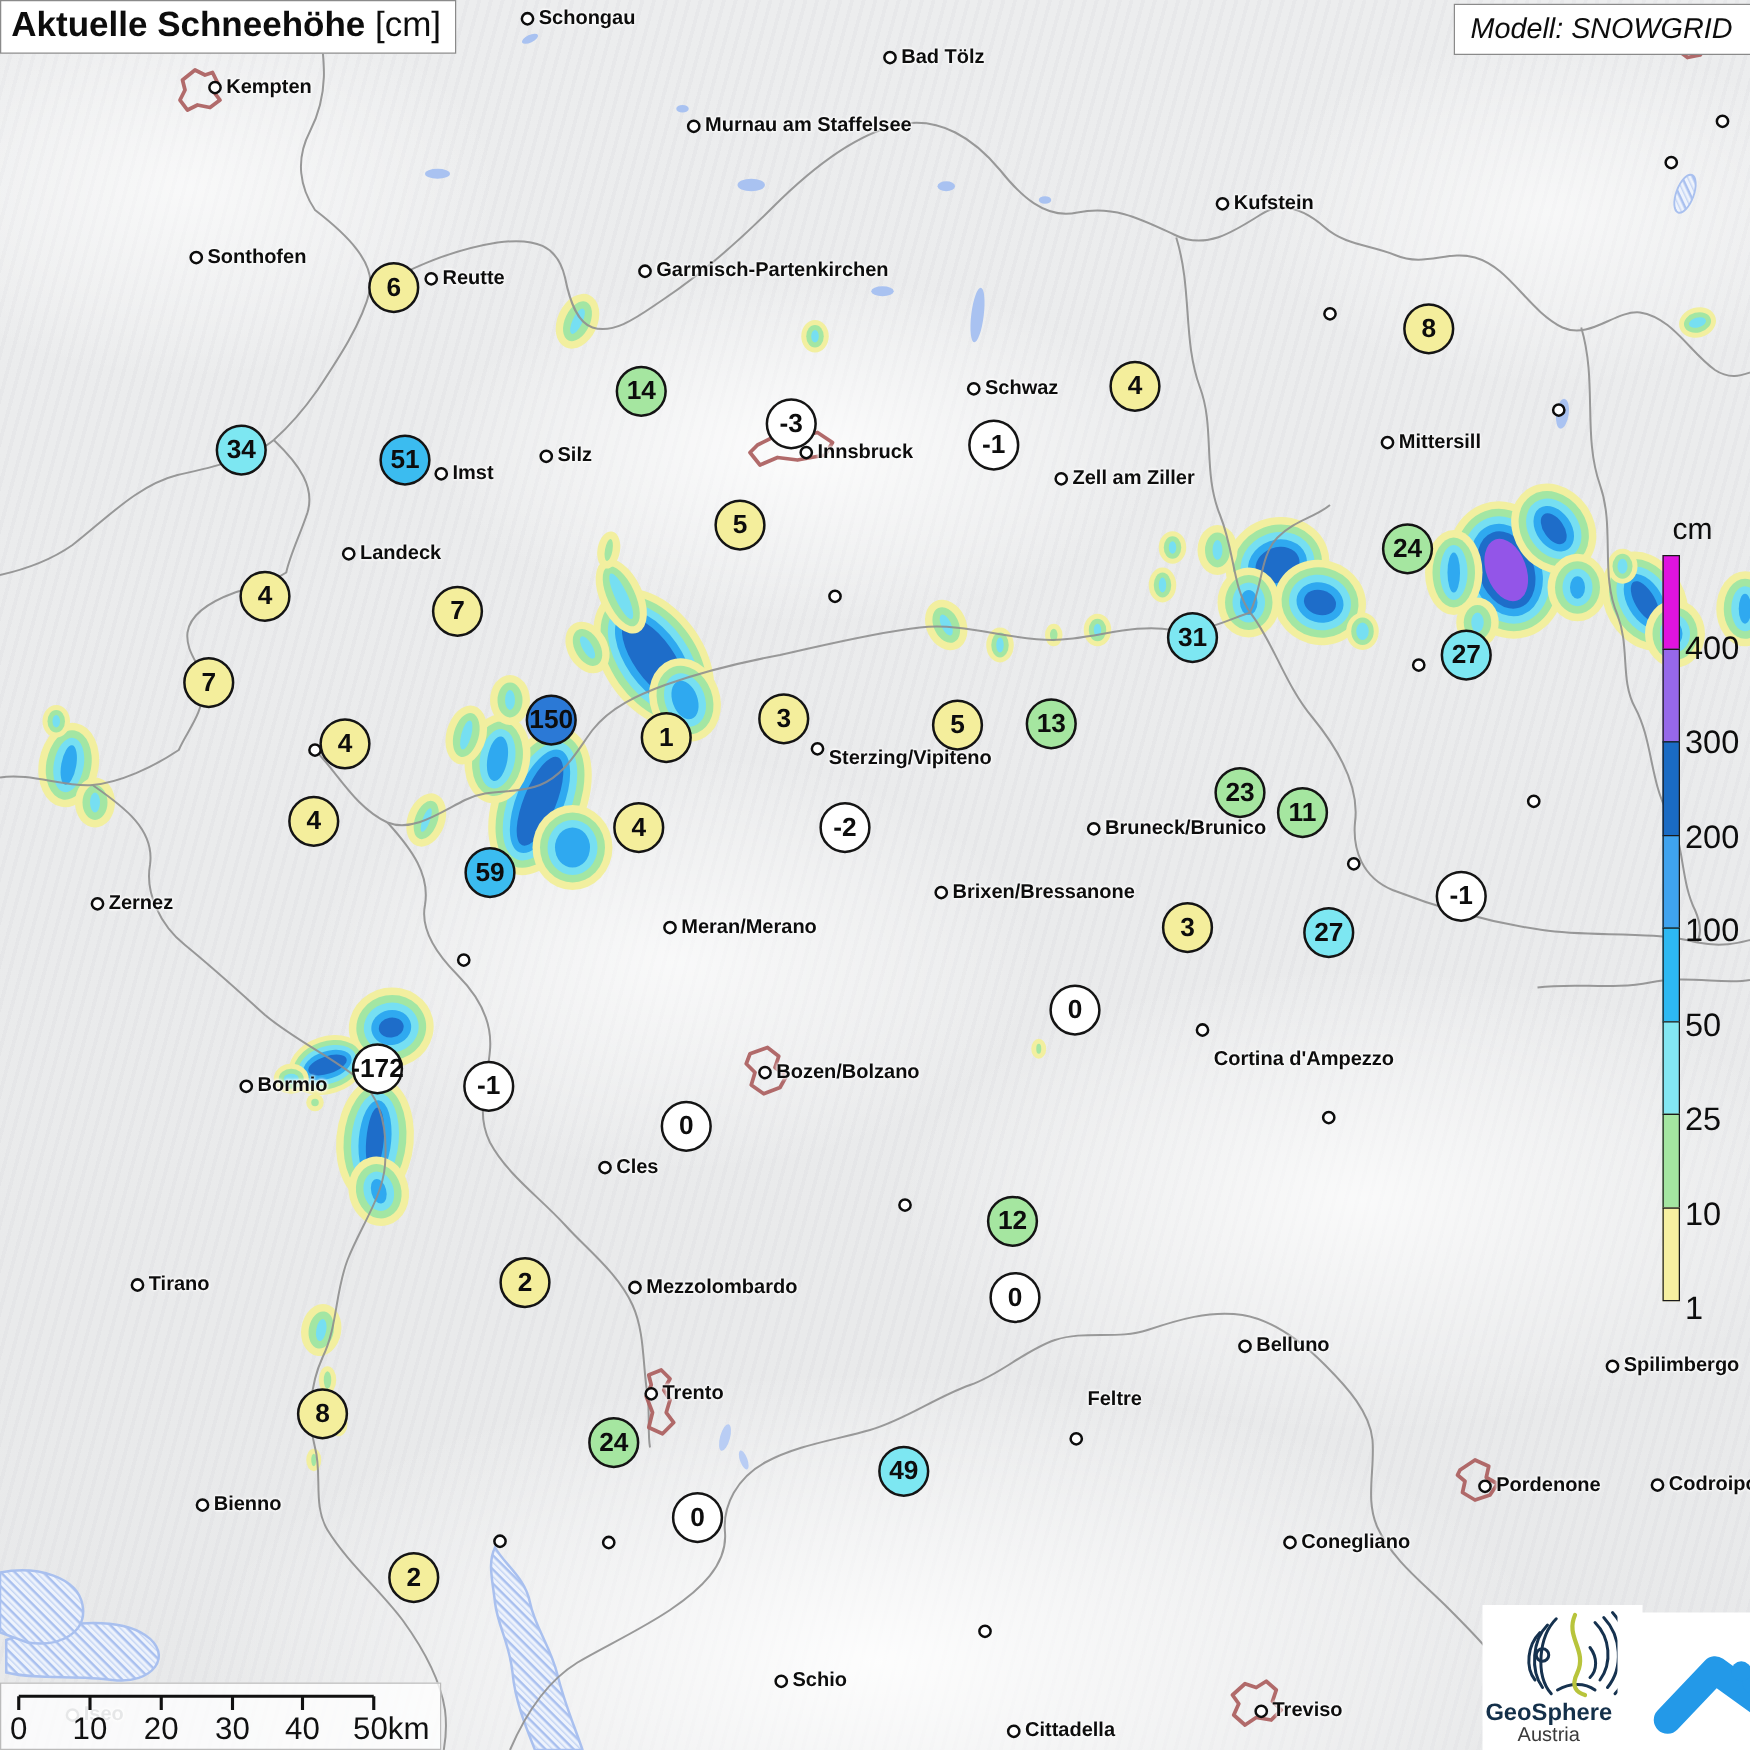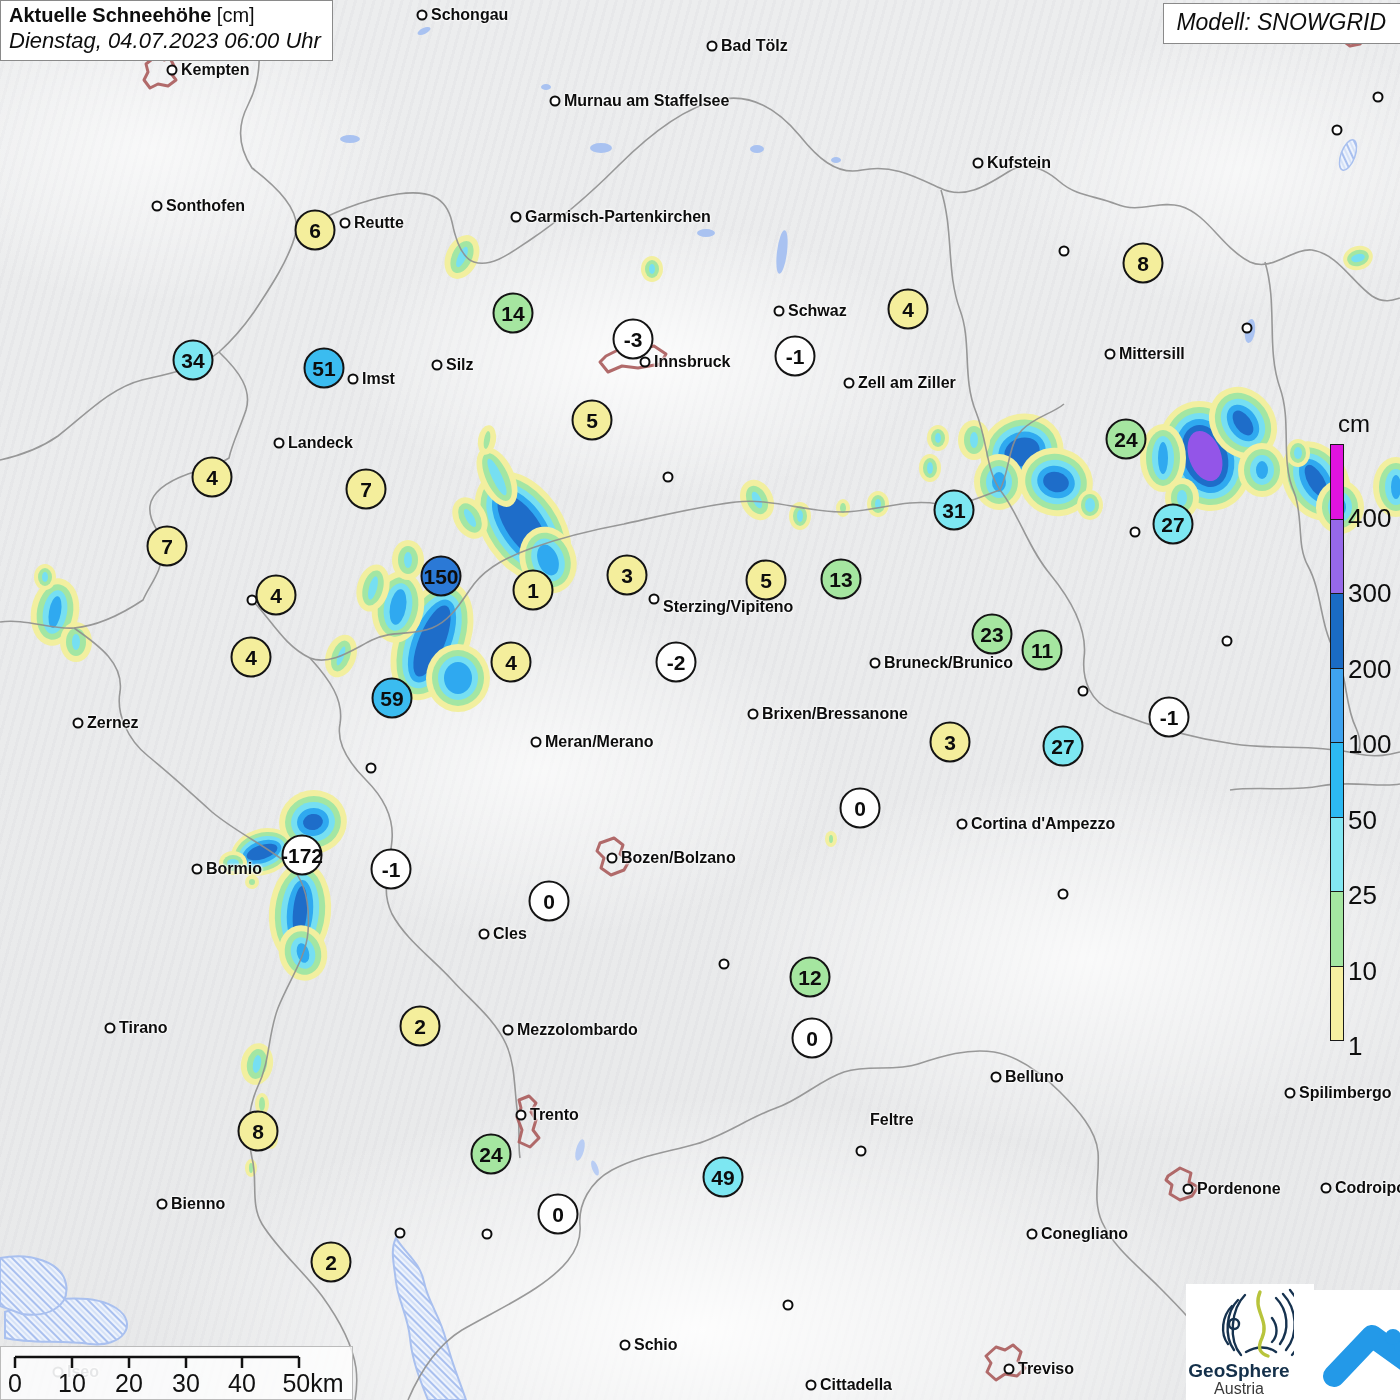--- a/index.html
+++ b/index.html
@@ -22,21 +22,21 @@
     border-radius:50%;transform:translate(-50%,-50%);box-sizing:border-box;z-index:2;}
   .city-label{position:absolute;white-space:nowrap;font-weight:bold;font-size:16px;
     transform:translateY(-50%);z-index:2;text-shadow:0 0 3px #fff,0 0 3px #fff,0 0 2px #fff;}
   .city.muted .city-marker{border-color:#8f9398;}
   .city.muted .city-label{color:#8f9398;}
   .badge{position:absolute;width:41px;height:41px;border:2px solid #141414;border-radius:50%;
     box-sizing:border-box;transform:translate(-50%,-50%);display:flex;align-items:center;justify-content:center;
     font-weight:bold;font-size:21px;z-index:3;white-space:nowrap;overflow:visible;}
   .overlay{position:absolute;background:#fff;border:1px solid #8a8a8a;z-index:5;padding-left:22px;}
   #title-box{left:0;top:7;padding:3px 11px 6px 8px;}
-  #title-line1{font-size:20px;}
+  #title-line1{font-size:28px;}
   #title-line1 b{font-weight:bold;}
   #title-line1 span.unit{font-weight:normal;}
   #title-line2{font-size:22px;font-style:italic;margin-top:1px;}
   #model-box{right:-1px;top:3px;padding:5px 14px 7px 12px;font-size:23px;font-style:italic;}
   #legend{position:absolute;left:1322px;top:410px;width:78px;height:660px;z-index:5;}
   #legend-unit{position:absolute;left:16px;top:0;font-size:24px;}
   #legend-bar{position:absolute;left:8px;top:35px;width:14px;}
   .legend-seg{width:14px;height:75.5px;border:1px solid #1a1a1a;margin-top:-1px;box-sizing:border-box;}
   .legend-label{position:absolute;left:26px;font-size:26px;line-height:26px;z-index:5;}
   #scalebar{position:absolute;left:0;top:1346px;width:353px;height:54px;background:rgba(255,255,255,.78);
@@ -367,21 +367,20 @@
       <path d="M606,356 l16,-8 14,2 18,-4 12,8 -6,10 -22,4 -16,-2 -14,6 -8,-10 z"></path>
       <path d="M600,843 l14,-5 9,7 -3,9 9,7 -5,9 -13,5 -10,-7 3,-10 -7,-7 z"></path>
       <path d="M519,1100 l10,-4 7,7 -5,9 5,8 -3,10 6,8 -9,9 -11,-5 3,-12 -5,-13 4,-9 z"></path>
       <path d="M1168,1176 l12,-8 11,5 -2,9 9,5 -6,9 -12,4 -10,-6 2,-9 -6,-5 z"></path>
       <path d="M986,1356 l10,-9 9,3 8,-5 8,7 -3,9 7,7 -8,8 -12,-2 -9,6 -9,-8 4,-9 z"></path>
     </g>
   </svg>
 
   <div class="overlay" id="title-box">
     <div id="title-line1"><b>Aktuelle Schneehöhe</b> <span class="unit">[cm]</span></div>
-    <div id="title-line2">Dienstag, 04.07.2023 06:00 Uhr</div>
   </div>
 
   <div class="overlay" id="model-box">Modell: SNOWGRID</div>
 
   <div id="legend">
     <div id="legend-unit">cm</div>
     <div id="legend-bar">
         <div class="legend-seg" style="background: rgb(224, 19, 223);"></div>
         <div class="legend-seg" style="background: rgb(150, 104, 234);"></div>
         <div class="legend-seg" style="background: rgb(26, 107, 196);"></div>
@@ -548,21 +547,21 @@
     </div>
     <div class="city">
       <div class="city-marker" style="left: 536px; top: 742px;"></div>
       <div class="city-label" style="top: 742px; left: 545px;">Meran/Merano</div>
     </div>
     <div class="city">
       <div class="city-marker" style="left: 371px; top: 768px;"></div>
     </div>
     <div class="city">
       <div class="city-marker" style="left: 962px; top: 824px;"></div>
-      <div class="city-label" style="top: 824px; left: 971px;">Cortina d'Ampezzo</div>
+      <div class="city-label" style="top: 848px; left: 971px;">Cortina d'Ampezzo</div>
     </div>
     <div class="city">
       <div class="city-marker" style="left: 197px; top: 869px;"></div>
       <div class="city-label" style="top: 869px; left: 206px;">Bormio</div>
     </div>
     <div class="city">
       <div class="city-marker" style="left: 612px; top: 858px;"></div>
       <div class="city-label" style="top: 858px; left: 621px;">Bozen/Bolzano</div>
     </div>
     <div class="city">

